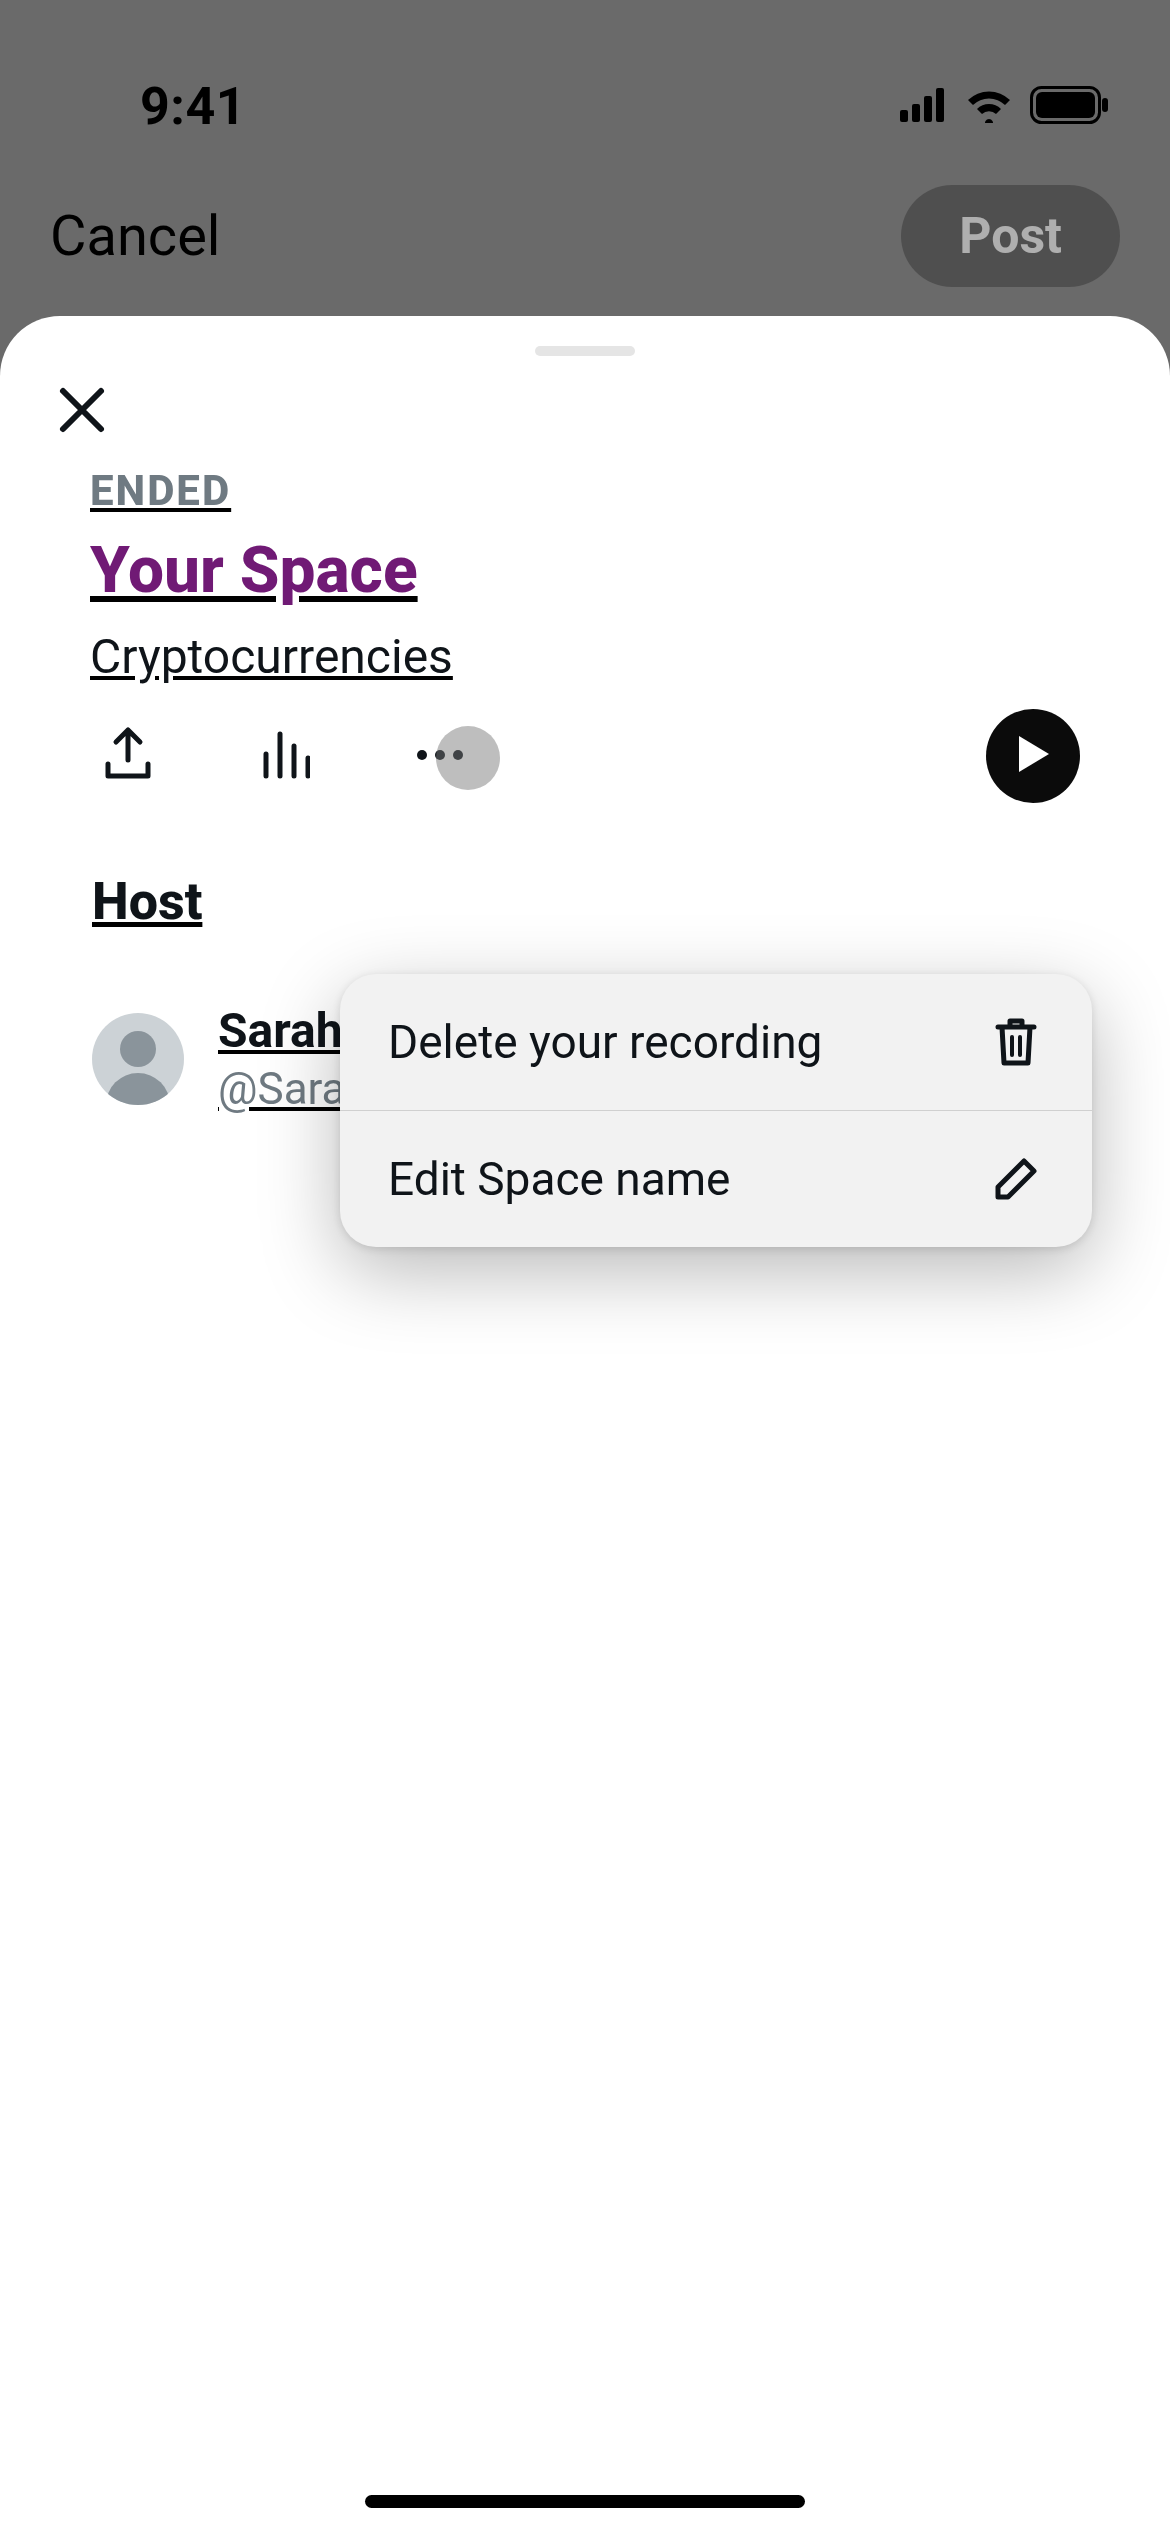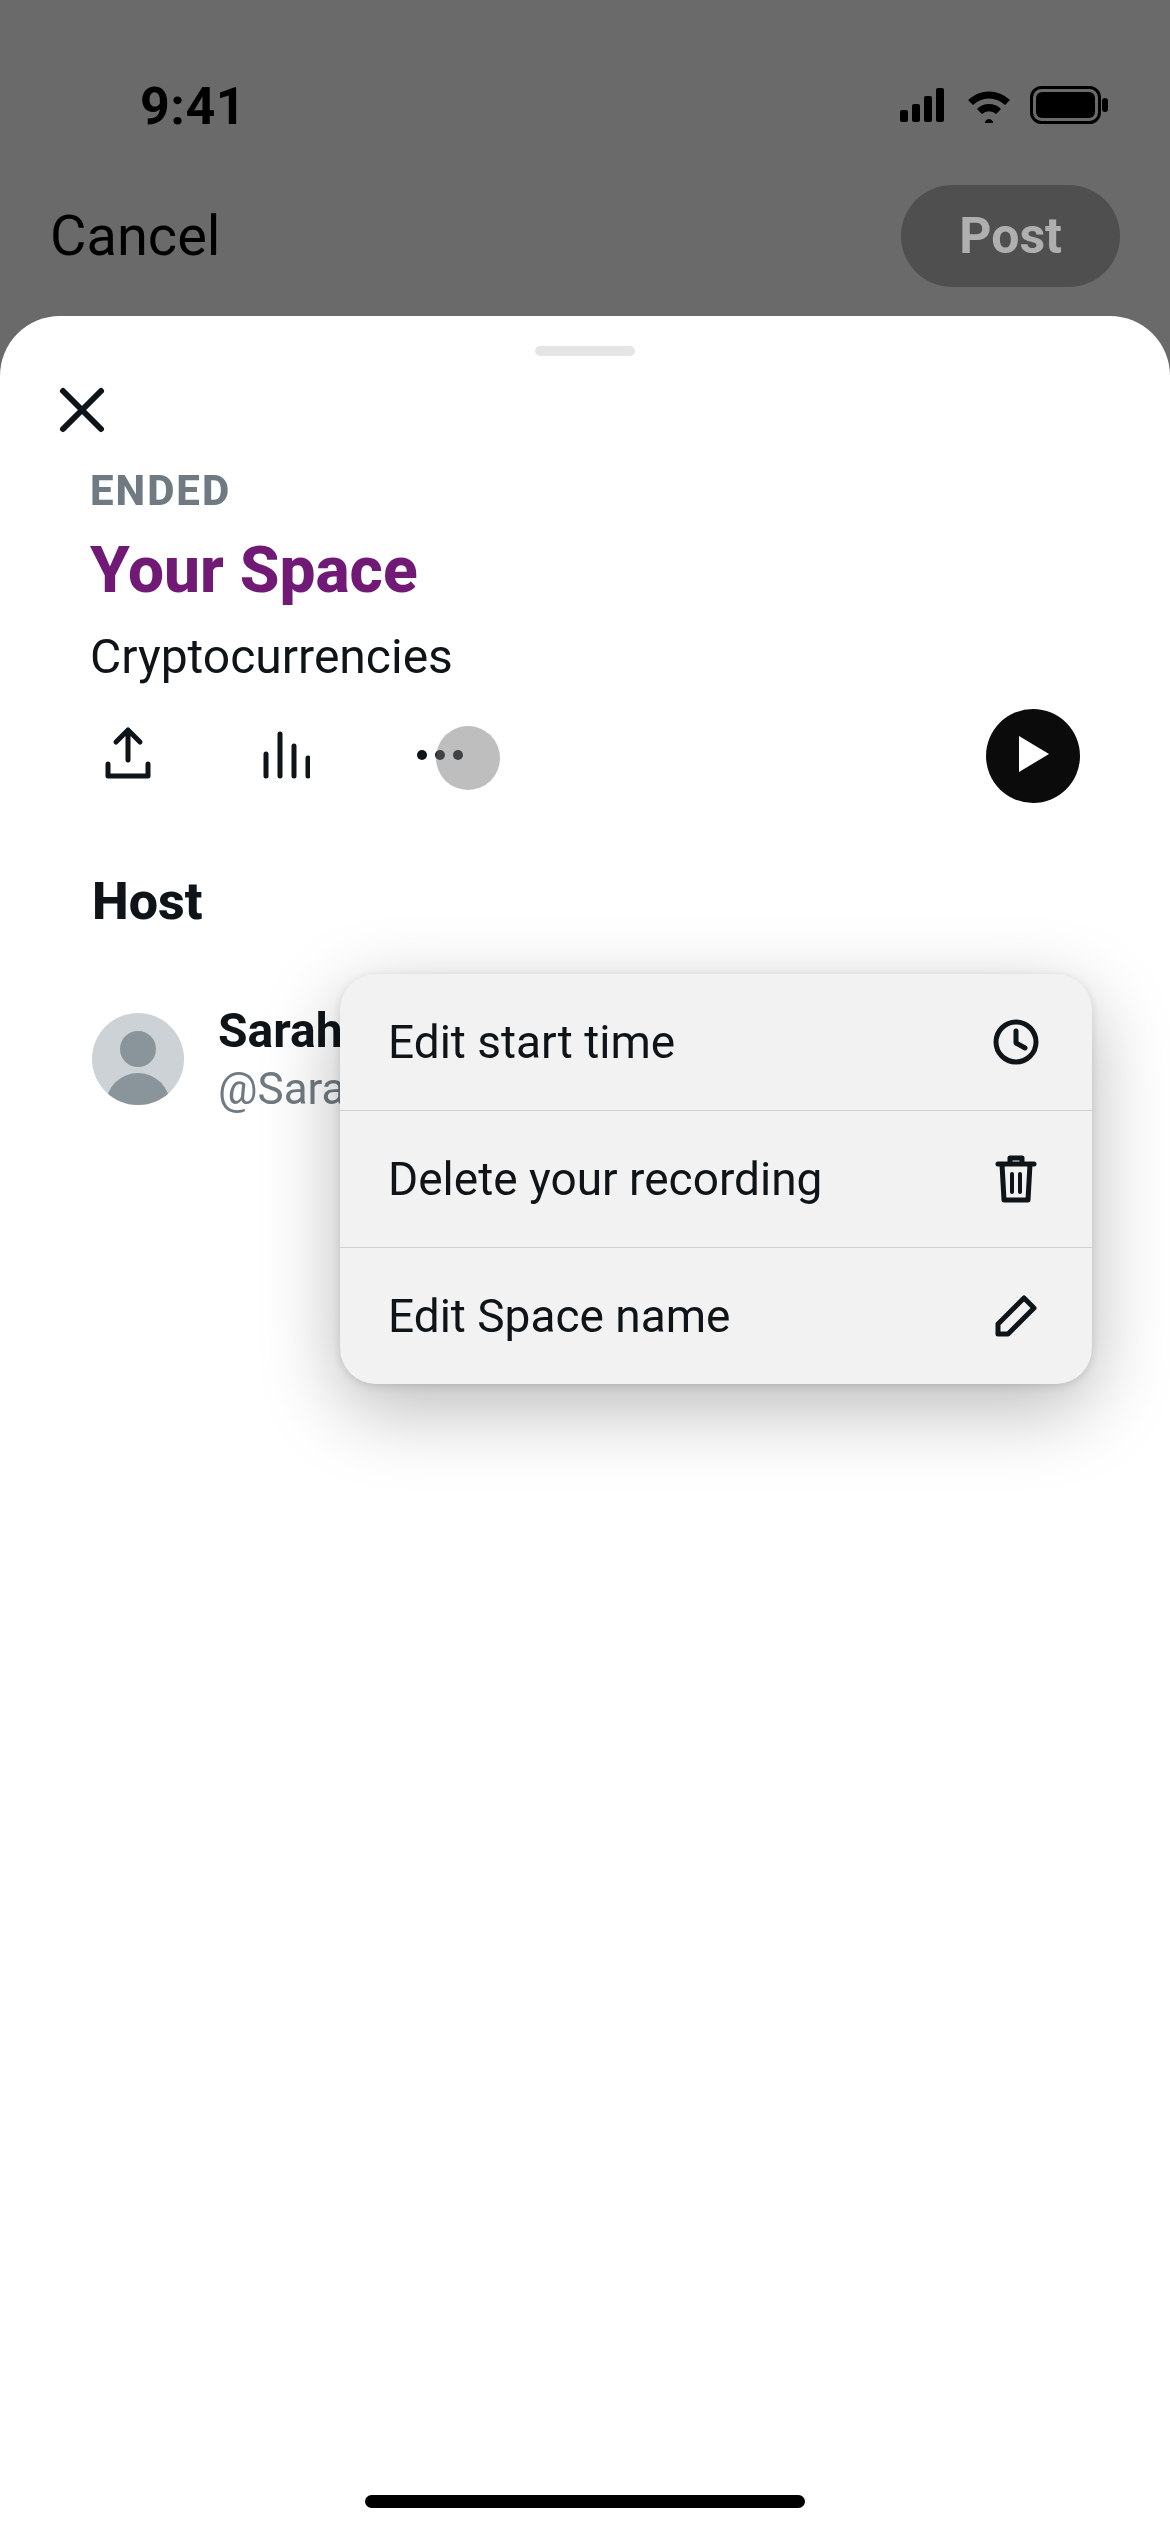--- a/index.html
+++ b/index.html
@@ -70,20 +70,21 @@
     .sheet {
       position: absolute;
       left: 0;
       right: 0;
       top: 316px;
       bottom: 0;
       background: #fff;
       border-top-left-radius: 60px;
       border-top-right-radius: 60px;
       padding: 30px 0 0 0;
+      text-decoration: underline;
     }
     .grabber {
       width: 100px;
       height: 10px;
       background: #e5e5e5;
       border-radius: 5px;
       margin: 0 auto 26px auto;
     }
     .close-x {
       margin-left: 52px;
@@ -313,29 +314,20 @@
       <div class="host-text">
         <div class="name">Sarah</div>
         <div class="handle">@Sara</div>
       </div>
     </div>
 
   </div>
 
   <div class="menu">
     <div class="menu-item">
-      <span>Edit start time</span>
-      <span class="menu-icon">
-        <svg width="50" height="50" viewBox="0 0 50 50">
-            <circle cx="25" cy="25" r="20" fill="none" stroke="#0f1419" stroke-width="5"></circle>
-            <path d="M25 14 L25 26 L34 31" stroke="#0f1419" stroke-width="5" fill="none" stroke-linecap="round" stroke-linejoin="round"></path>
-          </svg>
-      </span>
-    </div>
-    <div class="menu-item">
       <span>Delete your recording</span>
       <span class="menu-icon">
         <svg width="48" height="54" viewBox="0 0 48 54">
             <path d="M6 12 L42 12 M18 12 L18 6 L30 6 L30 12 M10 12 L12 48 L36 48 L38 12" fill="none" stroke="#0f1419" stroke-width="5" stroke-linejoin="round" stroke-linecap="round"></path>
             <line x1="20" y1="22" x2="20" y2="40" stroke="#0f1419" stroke-width="4" stroke-linecap="round"></line>
             <line x1="28" y1="22" x2="28" y2="40" stroke="#0f1419" stroke-width="4" stroke-linecap="round"></line>
           </svg>
       </span>
     </div>
     <div class="menu-item">

